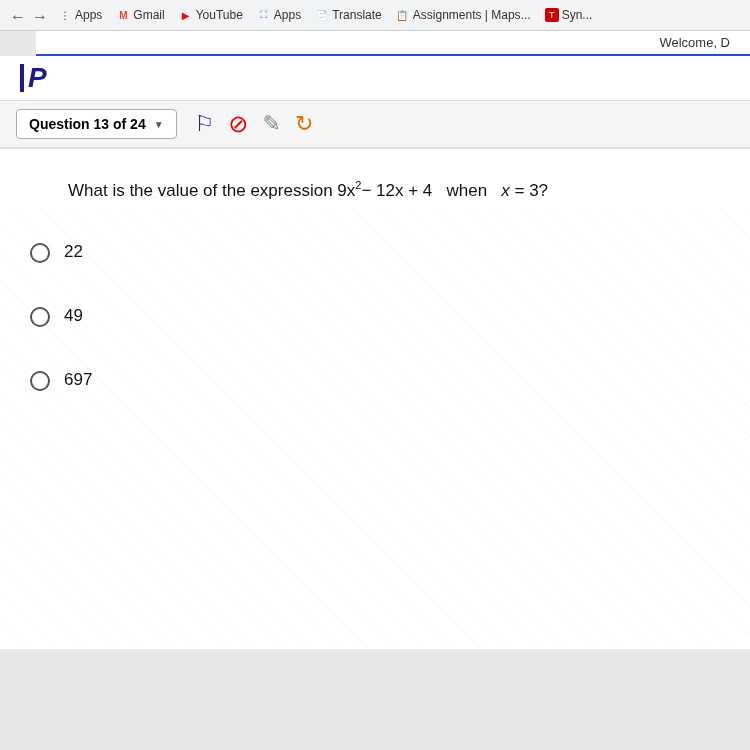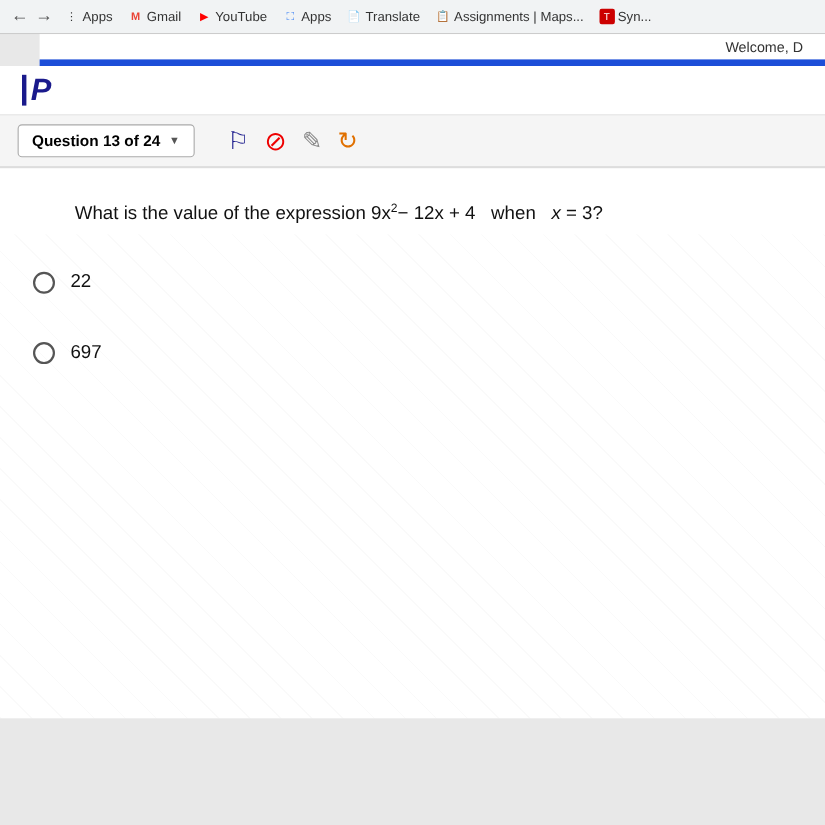--- a/index.html
+++ b/index.html
@@ -61,21 +61,21 @@
       font-size: 10px;
     }
 
     .gmail-icon { color: #EA4335; font-weight: bold; }
     .youtube-icon { color: #FF0000; }
     .maps-icon { color: #4285F4; }
 
     .welcome-bar {
       background: #fff;
       padding: 4px 20px;
-      border-bottom: 6px solid #1d4ed8;
+      border-bottom: 2px solid #1d4ed8;
       font-size: 13px;
       text-align: right;
       color: #333;
       margin-left: 36px;
     }
 
     
     .app-header {
       background: #fff;
       padding: 8px 20px;
@@ -107,21 +107,21 @@
       color: #222;
     }
 
     
     .toolbar {
       background: #f5f5f5;
       padding: 8px 16px;
       border-bottom: 2px solid #ddd;
       display: flex;
       align-items: center;
-      gap: 24px;
+      gap: 12px;
     }
 
     .question-selector {
       border: 1px solid #aaa;
       border-radius: 4px;
       padding: 6px 12px;
       font-size: 14px;
       font-weight: bold;
       background: #fff;
       cursor: pointer;
@@ -288,19 +288,23 @@
 
   <div class="question-text">
     <span>What is the value of the expression 9x</span><sup>2</sup><span>− 12x + 4 &nbsp; when &nbsp; <em>x</em> = 3?</span>
   </div>
 
   <div class="answer-choice">
     <span class="radio-btn"></span>
     <span class="choice-label">22</span>
   </div>
 
+  <div class="answer-choice">
+    <span class="radio-btn"></span>
+    <span class="choice-label">49</span>
+  </div>
 
 
   <div class="answer-choice">
     <span class="radio-btn"></span>
     <span class="choice-label">697</span>
   </div>
 </div>
 
 </body></html>

